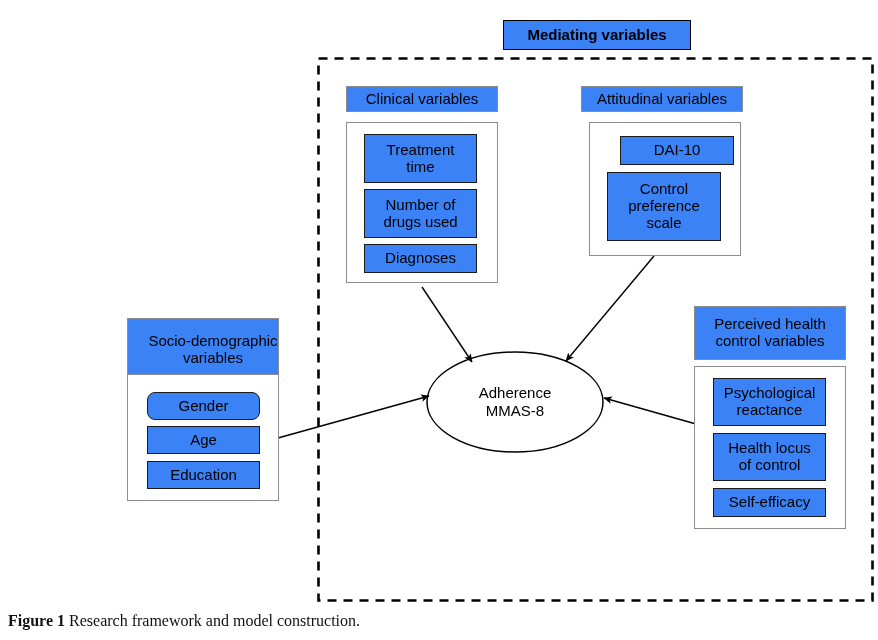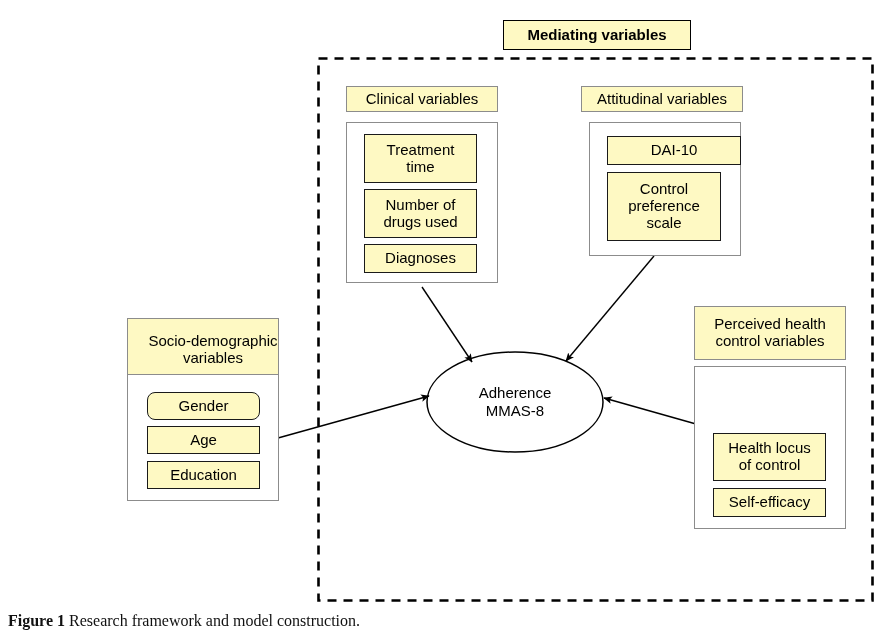--- a/index.html
+++ b/index.html
@@ -31,21 +31,21 @@
     top: 0;
     width: 878px;
     height: 640px;
     pointer-events: none;
   }
 
   
   .box {
     position: absolute;
     box-sizing: border-box;
-    background: #fef9c3;
+    background: #3b82f6;
     display: flex;
     align-items: center;
     justify-content: center;
     text-align: center;
     line-height: 1.12;
     white-space: pre-line;
   }
 
   
   .label-box {
@@ -140,21 +140,21 @@
 
   <div class="box item-box" style="left:364px; top:134px; width:113px; height:49px;">Treatment
 time</div>
 
   <div class="box item-box" style="left:364px; top:244px; width:113px; height:29px;">Diagnoses</div>
 
   <div class="box label-box" style="left:581px; top:86px; width:162px; height:26px;">Attitudinal variables</div>
 
   <div class="group-box" style="left:589px; top:122px; width:152px; height:134px;"></div>
 
-  <div class="box item-box" style="left:607px; top:136px; width:134px; height:29px;text-align:right;">DAI-10</div>
+  <div class="box item-box" style="left:620px; top:136px; width:114px; height:29px;text-align:right;">DAI-10</div>
 
   <div class="box item-box" style="left:607px; top:172px; width:114px; height:69px;">Control
 preference
 scale</div>
 
   <div class="box label-box" style="left:127px; top:318px; width:152px; height:63px;padding-left:20px;">Socio-demographic
 variables</div>
 
   <div class="group-box" style="left:127px; top:374px; width:152px; height:127px;"></div>
 
@@ -162,20 +162,22 @@
 
   <div class="box item-box" style="left:147px; top:426px; width:113px; height:28px;">Age</div>
 
   <div class="box item-box" style="left:147px; top:461px; width:113px; height:28px;">Education</div>
 
   <div class="box label-box" style="left:694px; top:306px; width:152px; height:54px;">Perceived health
 control variables</div>
 
   <div class="group-box" style="left:694px; top:366px; width:152px; height:163px;"></div>
 
+  <div class="box item-box" style="left:713px; top:378px; width:113px; height:48px;">Psychological
+reactance</div>
 
   <div class="box item-box" style="left:713px; top:433px; width:113px; height:48px;">Health locus
 of control</div>
 
   <div class="box item-box" style="left:713px; top:488px; width:113px; height:29px;">Self-efficacy</div>
 
   <div id="node-adherence-label">Adherence
 MMAS-8</div>
 
   <div id="figure-caption"><span class="cap-label">Figure 1</span><span> </span><span>Research framework and model construction.</span></div>

